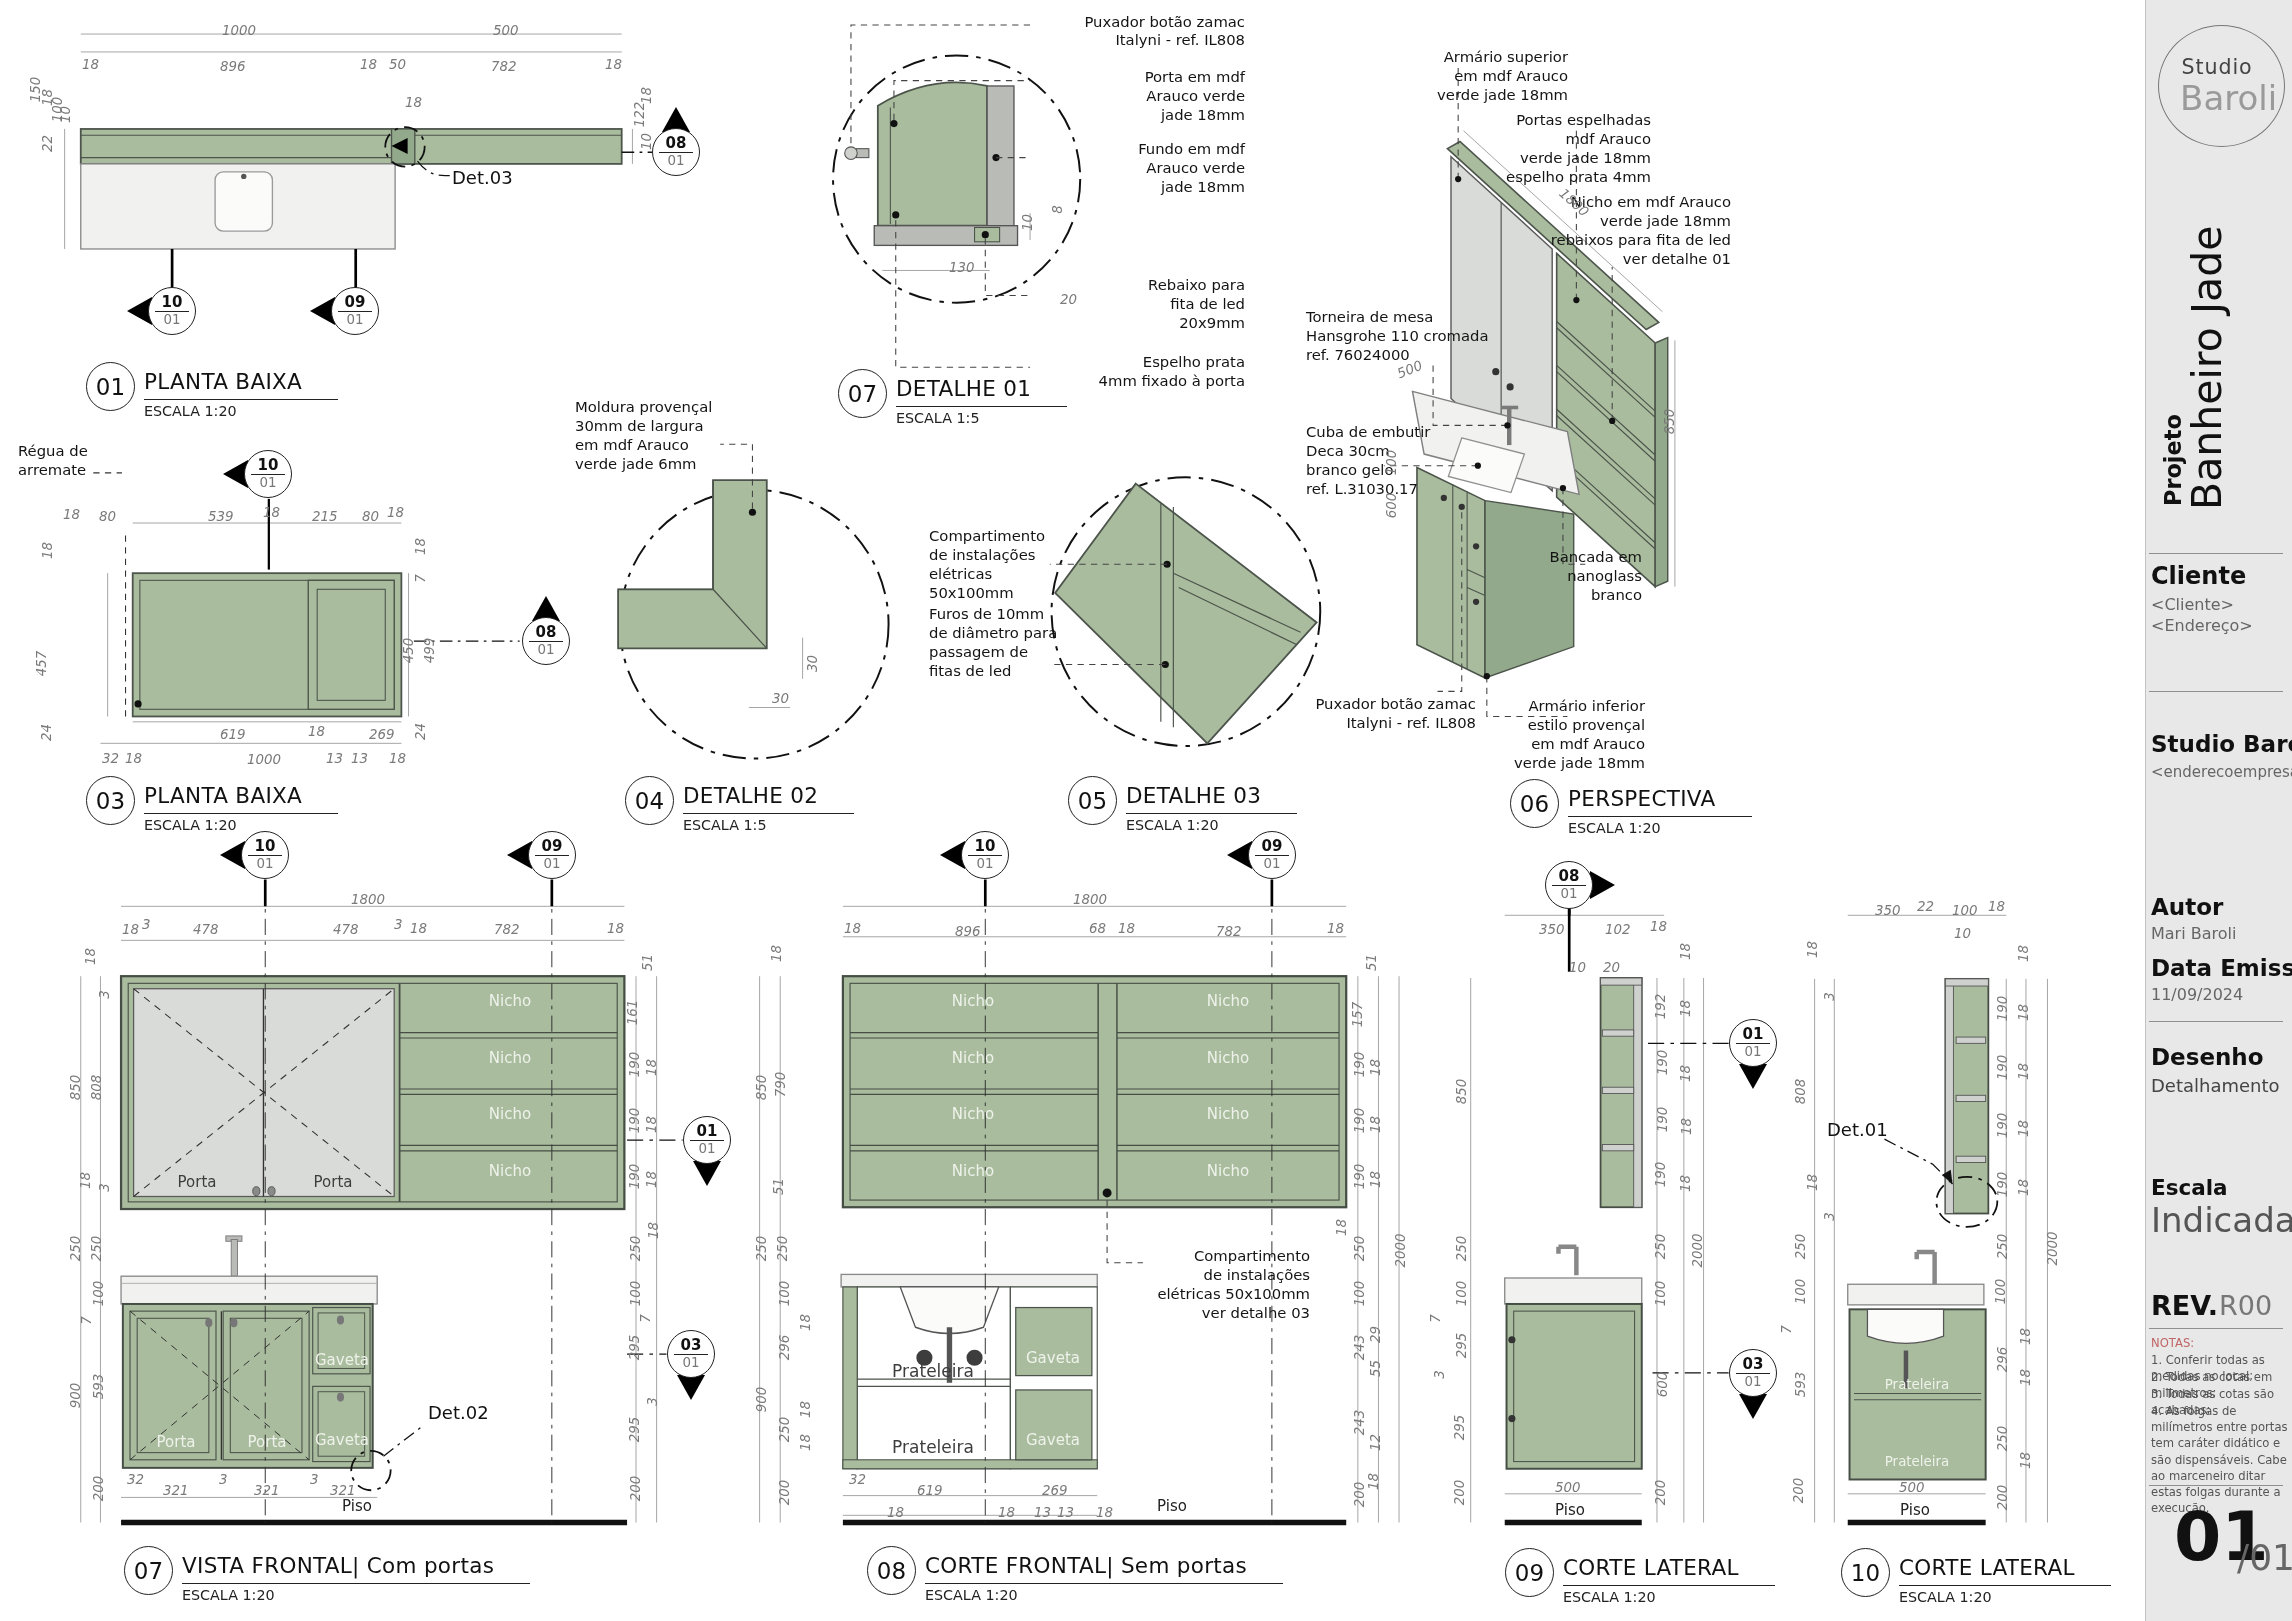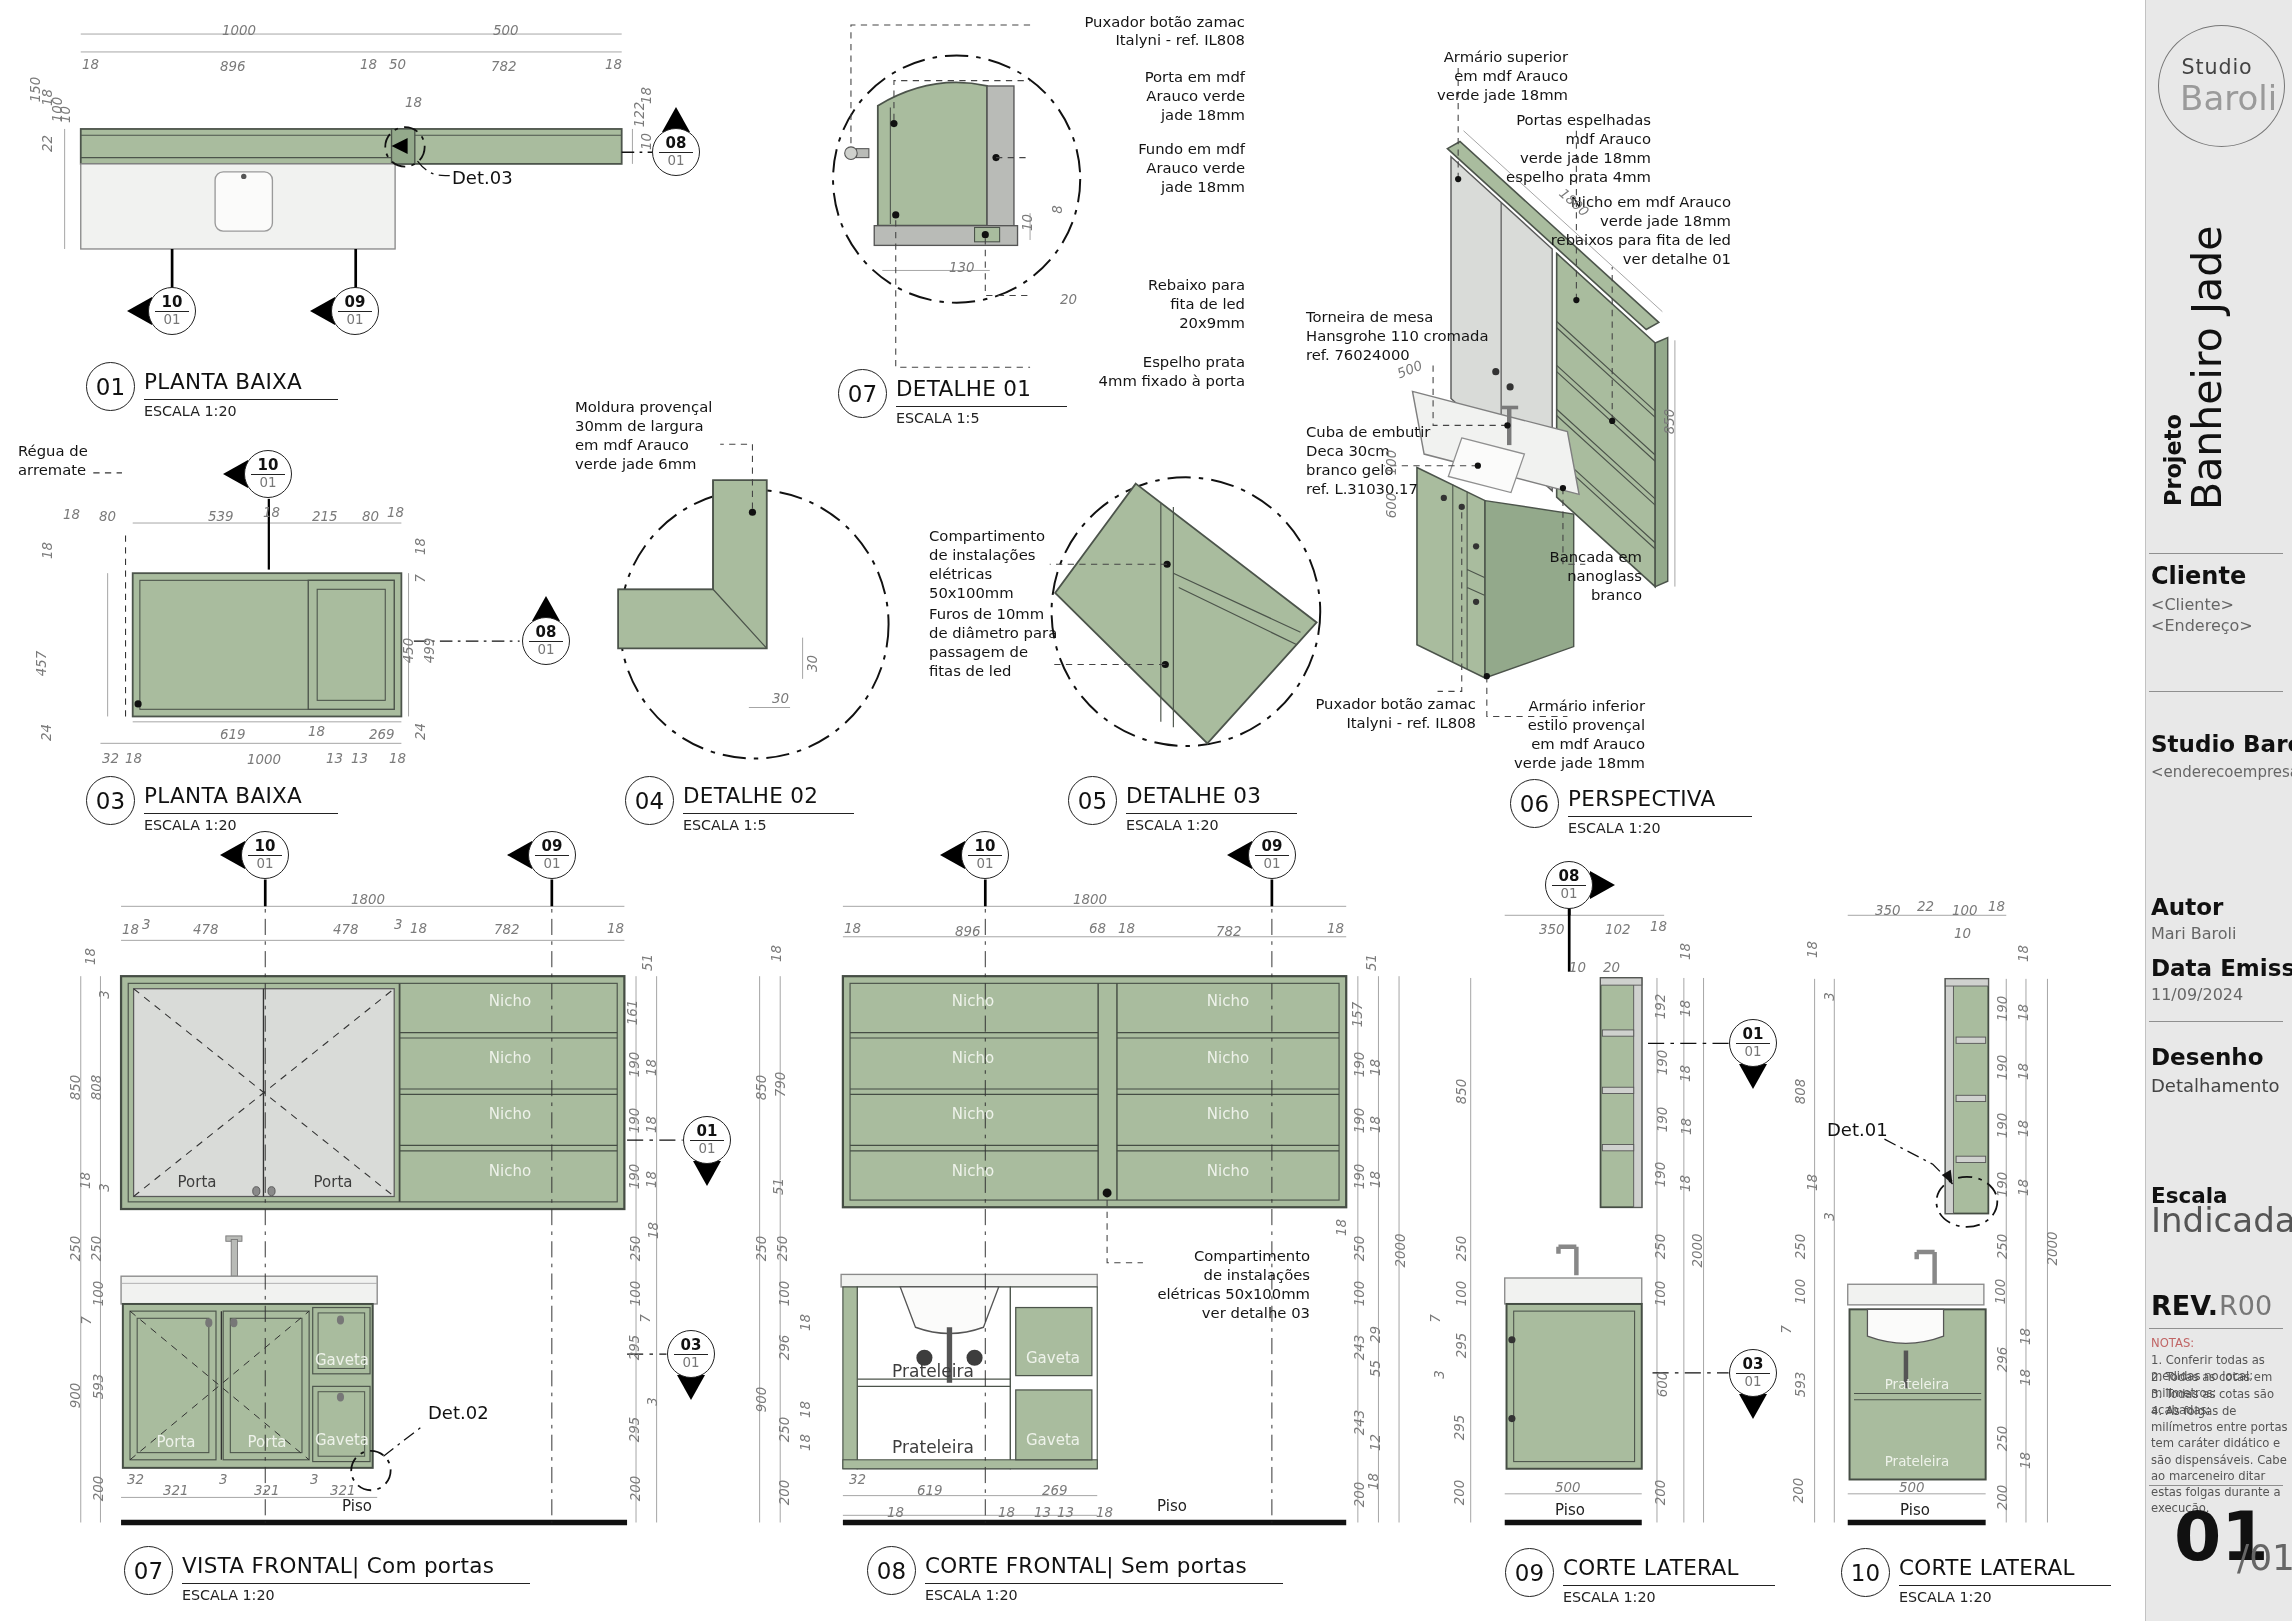--- a/index.html
+++ b/index.html
@@ -769,21 +769,21 @@
 <div class="hr" style="top:691px"></div>
 <span class="tbx" style="left:2151px;top:731px;font-size:23px;font-weight:bold;color:#111;">Studio Baroli</span>
 <span class="tbx" style="left:2151px;top:763px;font-size:15px;color:#666;">&lt;enderecoempresa&gt;</span>
 <span class="tbx" style="left:2151px;top:894px;font-size:23px;font-weight:bold;color:#111;">Autor</span>
 <span class="tbx" style="left:2151px;top:924px;font-size:16px;color:#666;">Mari Baroli</span>
 <span class="tbx" style="left:2151px;top:955px;font-size:23px;font-weight:bold;color:#111;">Data Emissão</span>
 <span class="tbx" style="left:2151px;top:985px;font-size:16px;color:#666;">11/09/2024</span>
 <div class="hr" style="top:1021px"></div>
 <span class="tbx" style="left:2151px;top:1044px;font-size:23px;font-weight:bold;color:#111;">Desenho</span>
 <span class="tbx" style="left:2151px;top:1075px;font-size:18px;color:#444;">Detalhamento</span>
-<span class="tbx" style="left:2151px;top:1175px;font-size:21.5px;font-weight:bold;color:#111;margin-top:8px;">Escala</span>
+<span class="tbx" style="left:2151px;top:1175px;font-size:21.5px;font-weight:bold;color:#111;">Escala</span>
 <span class="tbx" style="left:2151px;top:1200px;font-size:34px;color:#555;">Indicada</span>
 <span class="tbx" style="left:2151px;top:1290px;font-size:27px;font-weight:bold;color:#111;">REV.</span>
 <span class="tbx" style="left:2219px;top:1290px;font-size:27px;color:#777;">R00</span>
 <div class="hr" style="top:1328px"></div>
 <span class="tbx" style="left:2151px;top:1336px;font-size:11.6px;color:#c06565;">NOTAS:</span>
 <div class="tbx" style="left:2151px;top:1352px;width:136px;font-size:11.6px;line-height:1.4;color:#555;white-space:normal;">1. Conferir todas as medidas no local;</div>
 <div class="tbx" style="left:2151px;top:1369px;width:136px;font-size:11.6px;line-height:1.4;color:#555;white-space:normal;">2. Todas as cotas em milimetros;</div>
 <div class="tbx" style="left:2151px;top:1386px;width:136px;font-size:11.6px;line-height:1.4;color:#555;white-space:normal;">3. Todas as cotas são acabadas;</div>
 <div class="tbx" style="left:2151px;top:1403px;width:138px;font-size:11.6px;line-height:1.4;color:#555;white-space:normal;">4. As folgas de milímetros entre portas tem caráter didático e são dispensáveis. Cabe ao marceneiro ditar estas folgas durante a execução.</div>
 <div class="hr" style="top:1485px"></div>

